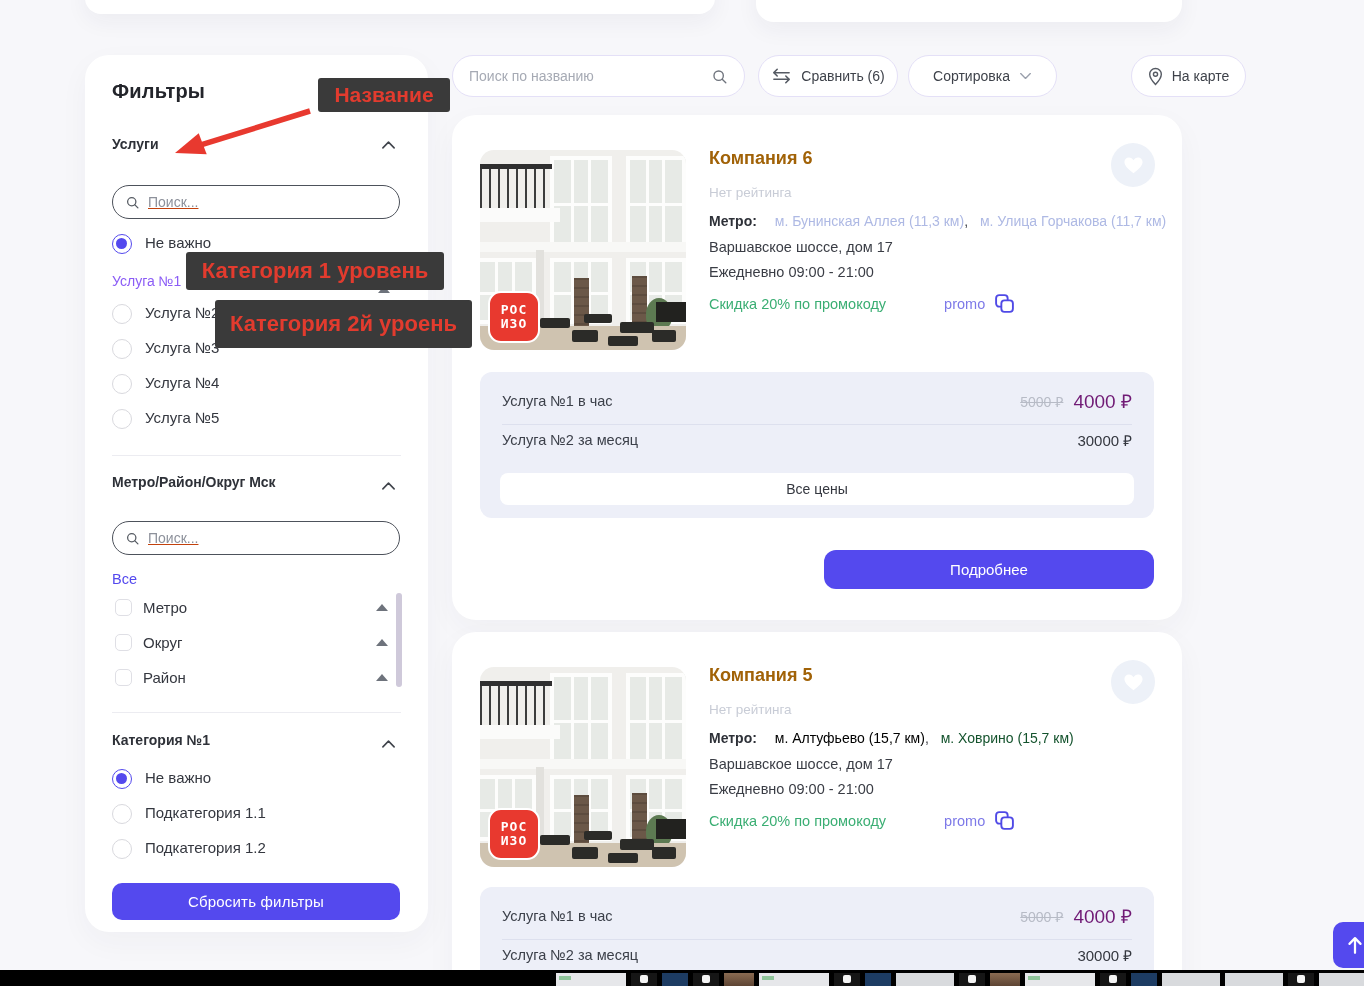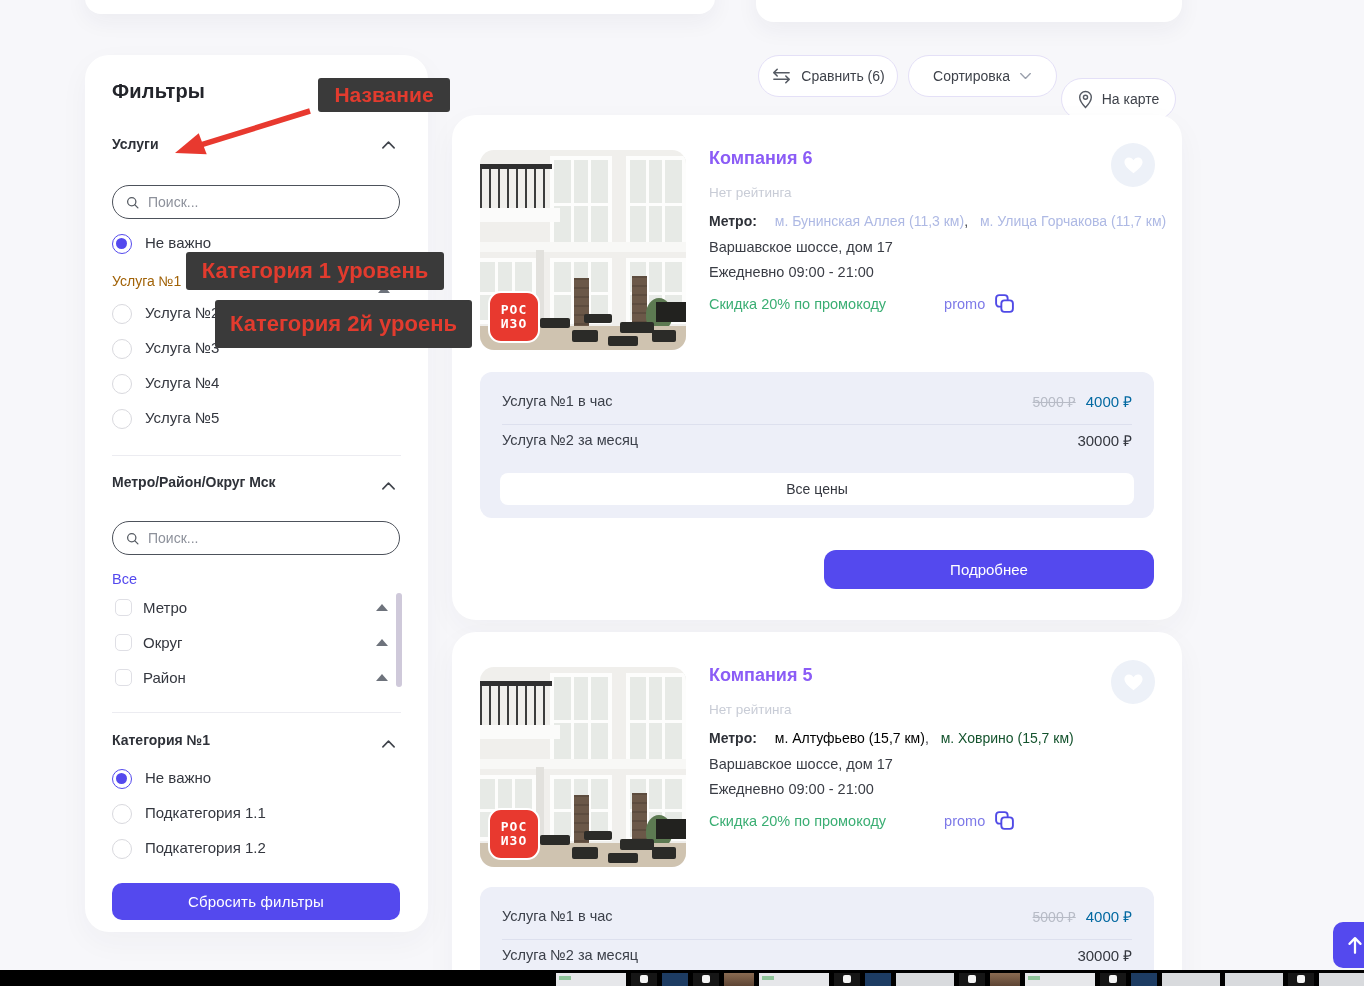--- a/index.html
+++ b/index.html
@@ -15,30 +15,30 @@
   
   .sidebar { position:absolute; left:85px; top:55px; width:343px; height:877px; background:#fff;
              border-radius:24px; box-shadow:0 10px 30px rgba(40,40,80,.04); }
   .sb-title { position:absolute; left:27px; top:25px; font-size:20px; font-weight:bold; color:#23252b; letter-spacing:.2px; }
   .sb-sec-label { position:absolute; left:27px; font-size:14px; font-weight:bold; color:#2e3138; }
   .sb-chev { position:absolute; left:296px; width:15px; height:10px; color:#3f434b; cursor:pointer; }
   .sb-chev svg { display:block; width:15px; height:10px; }
   .sb-search { position:absolute; left:27px; width:288px; height:34px; border:1.4px solid #4d525b;
                border-radius:17px; display:flex; align-items:center; padding:0 12px; gap:8px; background:#fff; }
   .sb-search svg { width:15px; height:15px; color:#565b63; flex:0 0 auto; }
-  .sb-search input { border:none; outline:none; width:100%; font-size:14px; color:#4d7c0f;
-                     font-family:"Liberation Sans",sans-serif; background:transparent; }
+  .sb-search input { border:none; outline:none; width:100%; font-size:14px; color:#c2410c;
+                     font-family:"Liberation Sans",sans-serif; background:transparent;text-decoration:underline; }
   .sb-search input::placeholder { color:#8d919b; }
   .opt-row { position:absolute; left:27px; display:flex; align-items:flex-start; gap:13px; height:22px; cursor:pointer; }
   .radio { width:20px; height:20px; border-radius:50%; border:1.6px solid #d9d9de; background:#fff; flex:0 0 auto; position:relative; }
   .radio.checked { border-color:#5449ee; }
   .radio.checked::after { content:""; position:absolute; left:3px; top:3px; width:11px; height:11px;
                           border-radius:50%; background:#5449ee; }
   .opt-label { font-size:15px; color:#34373f; }
-  .grp-label { position:absolute; left:27px; font-size:14px; color:#a16207; }
+  .grp-label { position:absolute; left:27px; font-size:14px; color:#8b5cf6; }
   .cbx-row { position:absolute; left:30px; display:flex; align-items:center; gap:11px; height:18px; cursor:pointer; }
   .cbx { width:17px; height:17px; border:1.6px solid #dfdfe5; border-radius:5px; background:#fff; flex:0 0 auto; }
   .tri { position:absolute; width:0; height:0; border-left:6px solid transparent; border-right:6px solid transparent;
          border-bottom:7px solid #6e737c; cursor:pointer; }
   .sb-divider { position:absolute; left:27px; right:27px; height:1px; background:#ececf1; }
   .sb-all { position:absolute; left:27px; font-size:14.5px; color:#5449ee; cursor:pointer; }
   .sb-scroll { position:absolute; left:311px; top:538px; width:6px; height:94px; border-radius:3px; background:#cfc9da; }
   .sb-reset { position:absolute; left:27px; top:828px; width:288px; height:37px; border-radius:10px;
               background:#5449ee; color:#fff; font-size:15px; display:flex; align-items:center; justify-content:center;
               cursor:pointer; letter-spacing:.2px; }
@@ -48,21 +48,21 @@
                border:1.5px solid #e4e0f7; border-radius:21px; display:flex; align-items:center; padding:0 16px; }
   .tb-search input { border:none; outline:none; flex:1; font-size:14px; color:#3e424a; font-family:"Liberation Sans",sans-serif; }
   .tb-search input::placeholder { color:#a6aab4; }
   .tb-search svg { width:17px; height:17px; color:#6e737c; }
   .tb-btn { position:absolute; top:55px; height:42px; background:#fff; border:1.5px solid #e4e0f7; border-radius:21px;
             display:flex; align-items:center; justify-content:center; gap:9px; font-size:14px; color:#3e424a; cursor:pointer; }
   .tb-btn svg { color:#555a63; }
   .tb-compare { left:758px; width:140px; }
   .tb-sort { left:908px; width:149px; }
   .tb-sort .chev { color:#9aa0ac; }
-  .tb-map { left:1061px; width:115px;margin-top:23px; }
+  .tb-map { left:1131px; width:115px; }
 
   
   .card { position:absolute; left:452px; width:730px; background:#fff; border-radius:24px;
           box-shadow:0 10px 30px rgba(40,40,80,.04); }
   .card1 { top:115px; height:505px; }
   .card2 { top:632px; height:520px; }
 
   .photo { position:absolute; left:28px; top:35px; width:206px; height:200px; border-radius:14px;
            overflow:hidden; background:#f0efec; cursor:pointer; }
   .ph-winU { position:absolute; background:#e7eae6;
@@ -80,21 +80,21 @@
   .ph-plant { position:absolute; left:166px; top:148px; width:26px; height:32px; border-radius:50% 50% 40% 40%;
               background:#5d7a52; }
   .ph-floor { position:absolute; left:0; top:176px; width:206px; height:24px; background:#cfc3b0; }
   .ph-piano { position:absolute; left:176px; top:152px; width:30px; height:20px; background:#22221f; }
   .ph-f { position:absolute; background:#2b2b28; border-radius:2px; }
   .logo { position:absolute; left:8px; top:141px; width:52px; height:52px; border-radius:13px; background:#e8392f;
           border:2.5px solid #fff; display:flex; flex-direction:column; align-items:center; justify-content:center;
           color:#fff; font-family:"DejaVu Sans Mono",monospace; font-weight:bold; font-size:13px; line-height:1.1;
           letter-spacing:1px; }
 
-  .c-title { position:absolute; left:257px; top:33px; font-size:18px; font-weight:bold; color:#8b5cf6; cursor:pointer; }
+  .c-title { position:absolute; left:257px; top:33px; font-size:18px; font-weight:bold; color:#a16207; cursor:pointer; }
   .c-rating { position:absolute; left:257px; top:70px; font-size:13.5px; color:#c8ccd6; }
   .c-metro { position:absolute; left:257px; top:98px; font-size:14px; color:#2e3138; }
   .c-metro .lbl { font-weight:bold; margin-right:14px; }
   .m-lav { color:#aeb9e4; cursor:pointer; }
   .m-grey { color:#000000; cursor:pointer; }
   .m-green { color:#14532d; cursor:pointer; }
   .m-sep { color:#3a3d45; margin-right:8px; }
   .c-addr { position:absolute; left:257px; top:124px; font-size:14.5px; color:#3a3d45; }
   .c-hours { position:absolute; left:257px; top:149px; font-size:14.5px; color:#3a3d45; }
   .c-disc { position:absolute; left:257px; top:178px; font-size:14.5px; color:#3aae73; display:flex; align-items:center; }
@@ -107,21 +107,21 @@
   .price-panel { position:absolute; left:28px; width:674px; background:#edeff8; border-radius:12px; }
   .card1 .price-panel { top:257px; height:146px; }
   .card2 .price-panel { top:255px; height:150px; }
   .pp-row { position:absolute; left:22px; right:22px; display:flex; align-items:center; justify-content:space-between; }
   .pp-row1 { top:8px; height:42px; }
   .pp-div { position:absolute; left:22px; right:22px; top:52px; height:1px; background:#dde0ee; }
   .pp-row2 { top:52px; height:32px; }
   .pp-name { font-size:14.5px; color:#3c404a; }
   .pp-prices { display:flex; align-items:center; gap:10px; }
   .pp-old { font-size:14px; color:#b7bbc6; text-decoration:line-through; }
-  .pp-new { font-size:15px; color:#0369a1; }
+  .pp-new { font-size:19px; color:#701a75; }
   .pp-val { font-size:15px; color:#34373f; }
   .pp-all { position:absolute; left:20px; right:20px; top:101px; height:32px; background:#fff; border-radius:8px;
             display:flex; align-items:center; justify-content:center; font-size:14px; color:#34373f; cursor:pointer; }
   .btn-book { position:absolute; left:28px; top:435px; width:336px; height:39px; border:1.5px solid #5449ee;
               border-radius:12px; color:#5449ee; font-size:15px; display:flex; align-items:center; justify-content:center;
               background:#fff; cursor:pointer; }
   .btn-more { position:absolute; left:372px; top:435px; width:330px; height:39px; background:#5449ee; border-radius:12px;
               color:#fff; font-size:15px; display:flex; align-items:center; justify-content:center; cursor:pointer; }
 
   
@@ -252,20 +252,27 @@
       <span class="opt-label">Подкатегория 1.1</span>
     </div>
     <div class="opt-row" style="top:784px">
       <span class="radio"></span>
       <span class="opt-label">Подкатегория 1.2</span>
     </div>
 
     <div class="sb-reset">Сбросить фильтры</div>
   </aside>
 
+  <div class="tb-search">
+    <input type="text" placeholder="Поиск по названию" style="">
+    <svg viewBox="0 0 20 20">
+        <circle cx="9" cy="9" r="5.5" fill="none" stroke="currentColor" stroke-width="1.6"></circle>
+        <line x1="13.2" y1="13.2" x2="17.4" y2="17.4" stroke="currentColor" stroke-width="1.6" stroke-linecap="round"></line>
+      </svg>
+  </div>
   <div class="tb-btn tb-compare">
     <svg width="21" height="16" viewBox="0 0 22 16">
       <g stroke="currentColor" stroke-width="1.6" fill="none" stroke-linecap="round" stroke-linejoin="round">
         <polyline points="6.5,1 3,4.5 6.5,8"></polyline>
           <line x1="3.4" y1="4.5" x2="19" y2="4.5"></line>
         <polyline points="15.5,8 19,11.5 15.5,15"></polyline>
           <line x1="18.6" y1="11.5" x2="3" y2="11.5"></line>
       </g>
     </svg>
     <span>Сравнить (6)</span>

